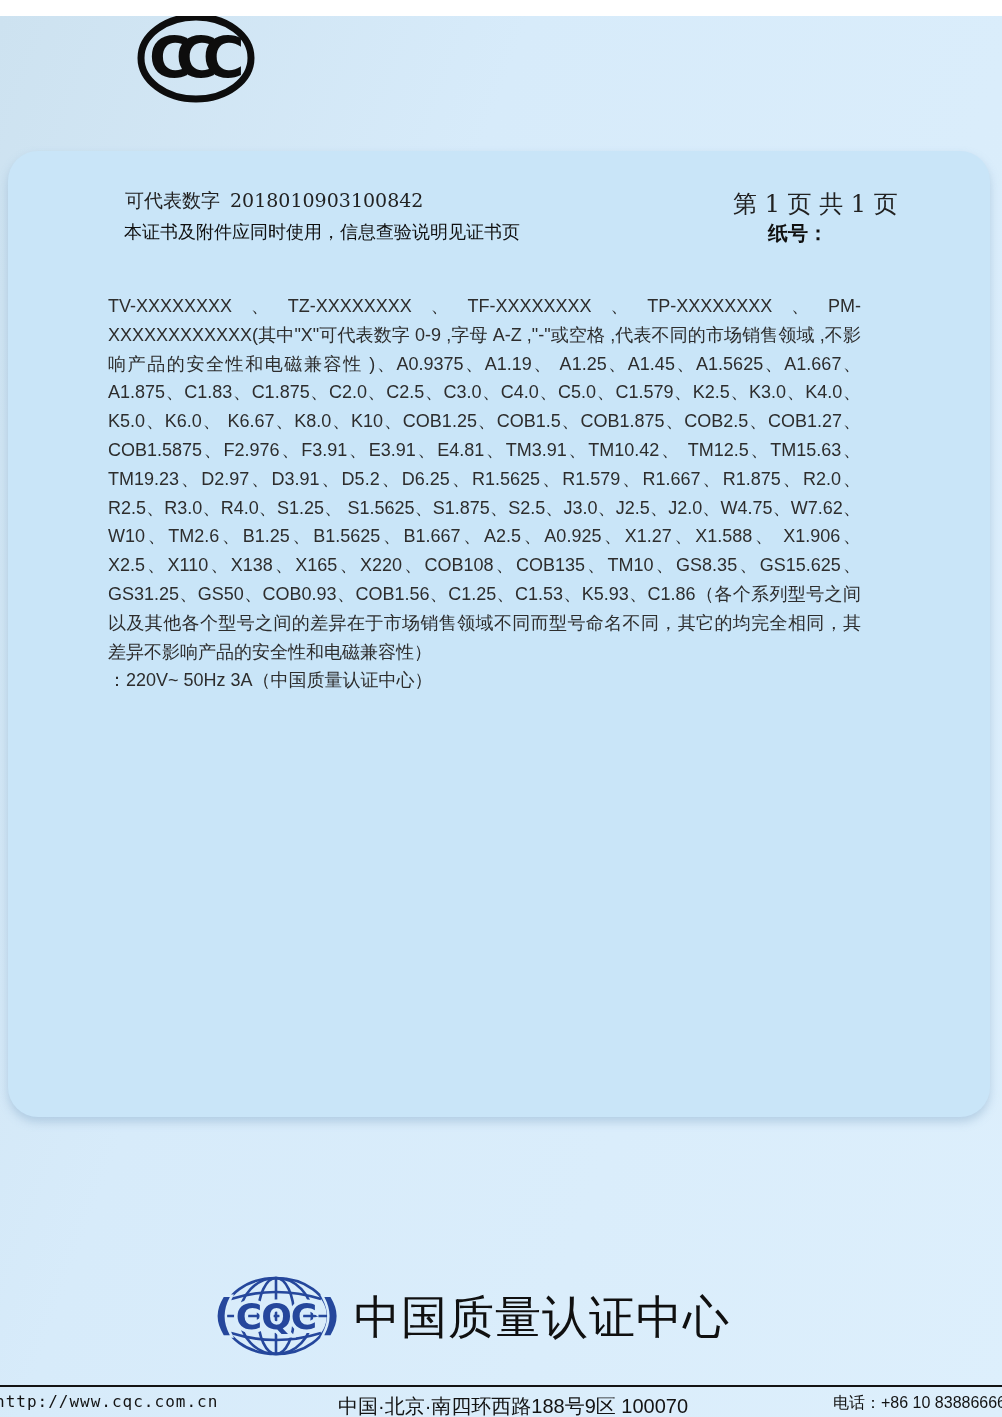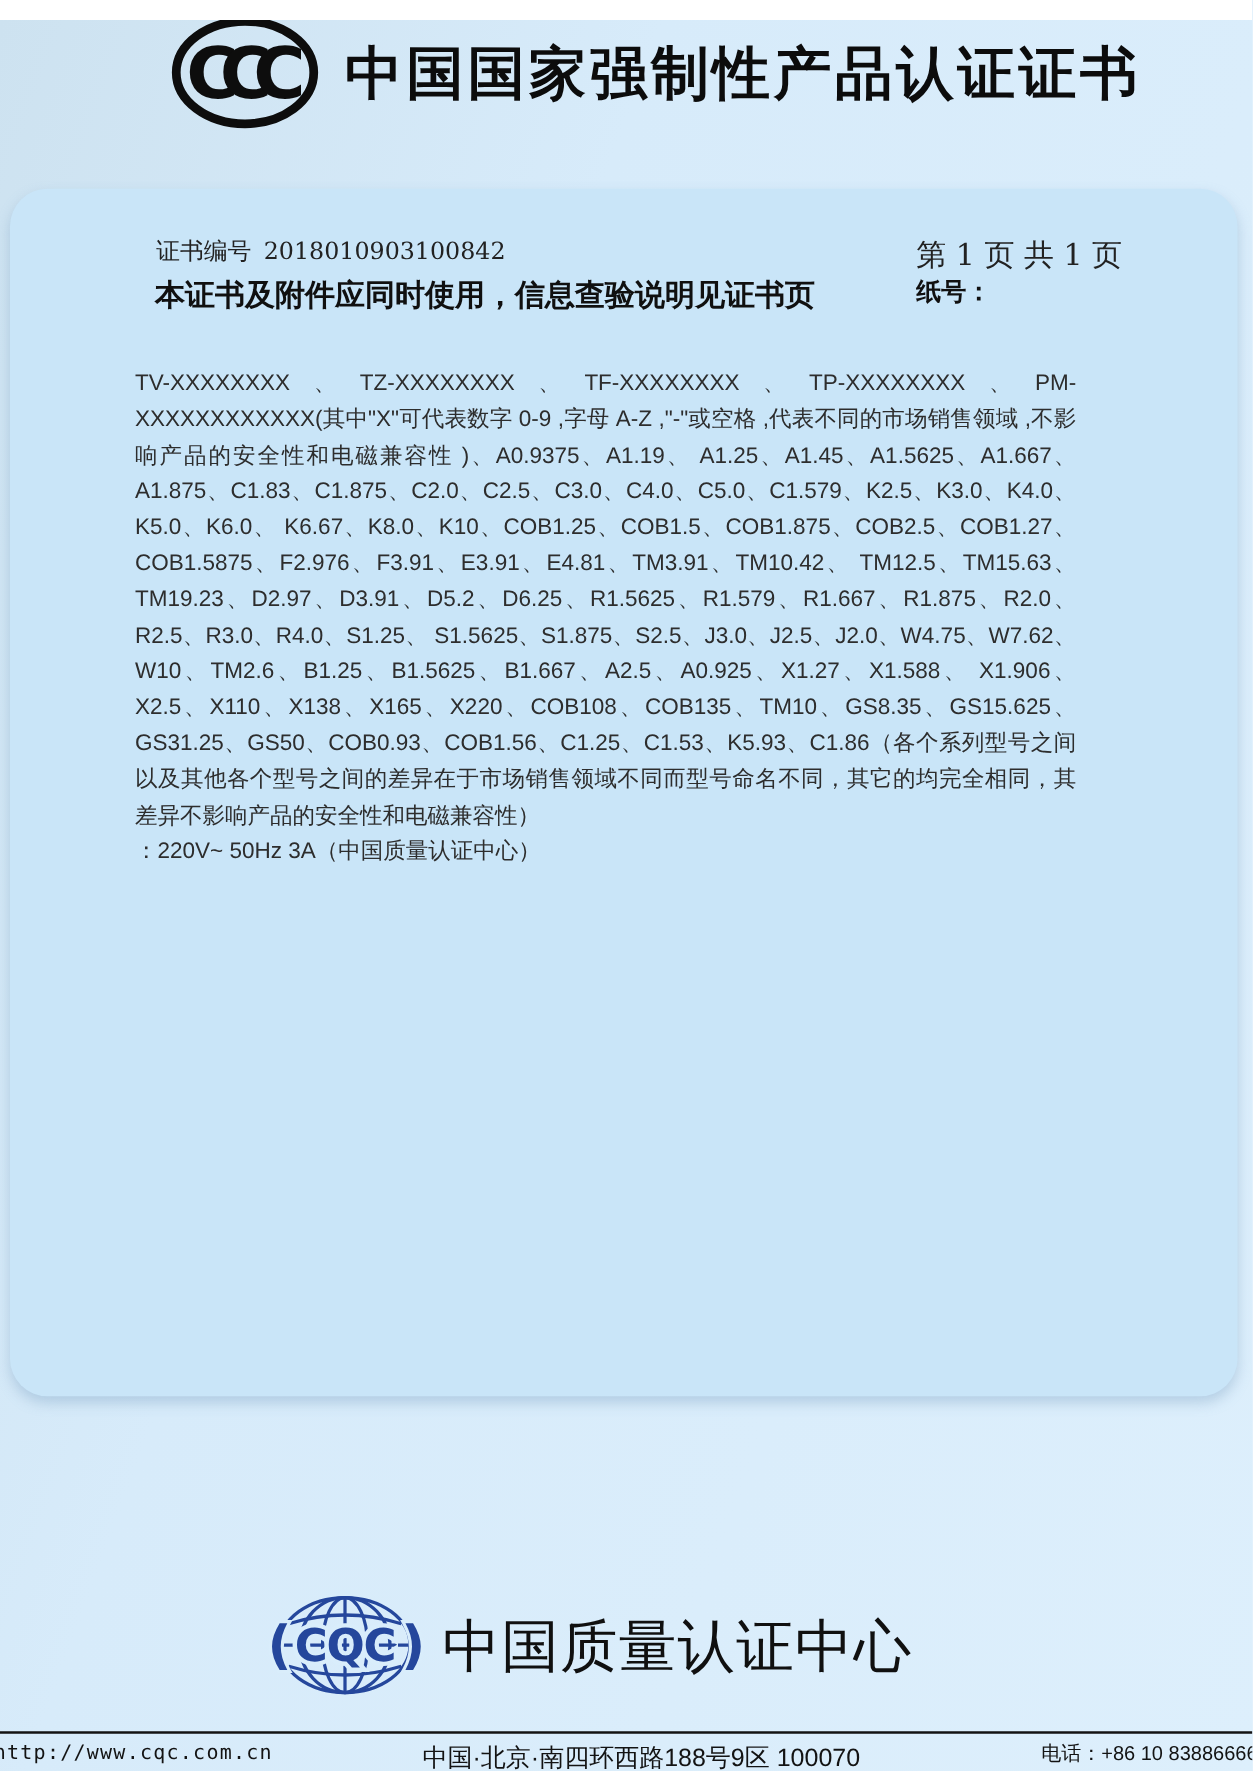--- a/index.html
+++ b/index.html
@@ -16,23 +16,23 @@
   
   .panel { position:absolute; left:8px; top:135px; width:982px; height:966px;
            background:#c9e5f8; border-radius:30px;
            box-shadow:0 5px 10px rgba(110,150,185,0.35); }
 
   .certno-row { position:absolute; left:125px; top:172px; font-family:"DejaVu Serif",serif;
                 font-size:19px; color:#222; white-space:nowrap; }
   .certno-row .num { margin-left:10px;text-align:right; }
   .page-info { position:absolute; left:733px; top:172px; font-family:"DejaVu Serif",serif;
                font-size:24px; color:#222; white-space:nowrap; }
-  .usage-note { position:absolute; left:124px; top:204px; font-size:24px; font-weight:bold;
+  .usage-note { position:absolute; left:124px; top:204px; font-size:18px; font-weight:normal;
                 color:#101010; white-space:nowrap;text-align:right; }
-  .paper-no { position:absolute; left:733px; top:204px; font-size:20px; font-weight:bold;
+  .paper-no { position:absolute; left:768px; top:204px; font-size:20px; font-weight:bold;
               color:#101010; white-space:nowrap; }
 
   .models-block { position:absolute; left:108px; top:276px; width:753px;
                   font-size:18px; line-height:28.8px; color:#2d2d2d; }
   .models-text { text-align:justify; }
   .power-spec { margin-top:0; }
 
   
   .issuer-row { position:absolute; left:208px; top:1254px; height:96px;
                 display:flex; align-items:center; }
@@ -50,26 +50,25 @@
 <body>
 
 <div class="page">
 
   <div class="ccc-logo">
     <svg width="120" height="92" viewBox="0 0 120 92">
       <ellipse cx="60" cy="46" rx="55" ry="41" fill="none" stroke="#0d0d0d" stroke-width="7"></ellipse>
       <text x="13" y="66" font-family="DejaVu Sans, sans-serif" font-weight="bold" font-size="57" letter-spacing="-15" fill="#0d0d0d">CCC</text>
     </svg>
   </div>
-  <div class="header-title">中国国家强制性产品认证证书</div>
 
   <div class="panel"></div>
 
   <div class="certno-row">
-    <span>证书编号</span><span class="num">2018010903100842</span>
+    <span>可代表数字</span><span class="num">2018010903100842</span>
   </div>
   <div class="page-info">第 1 页  共 1 页</div>
 
   <div class="usage-note">本证书及附件应同时使用，信息查验说明见证书页</div>
   <div class="paper-no">纸号：</div>
 
   <div class="models-block">
     <div class="models-text">TV-XXXXXXXX、TZ-XXXXXXXX、TF-XXXXXXXX、TP-XXXXXXXX、PM-XXXXXXXXXXXX(其中"X"可代表数字 0-9 ,字母 A-Z ,"-"或空格 ,代表不同的市场销售领域 ,不影响产品的安全性和电磁兼容性 )、A0.9375、A1.19、 A1.25、A1.45、A1.5625、A1.667、A1.875、C1.83、C1.875、C2.0、C2.5、C3.0、C4.0、C5.0、C1.579、K2.5、K3.0、K4.0、K5.0、K6.0、 K6.67、K8.0、K10、COB1.25、COB1.5、COB1.875、COB2.5、COB1.27、COB1.5875、F2.976、F3.91、E3.91、E4.81、TM3.91、TM10.42、 TM12.5、TM15.63、TM19.23、D2.97、D3.91、D5.2、D6.25、R1.5625、R1.579、R1.667、R1.875、R2.0、R2.5、R3.0、R4.0、S1.25、 S1.5625、S1.875、S2.5、J3.0、J2.5、J2.0、W4.75、W7.62、W10、TM2.6、B1.25、B1.5625、B1.667、A2.5、A0.925、X1.27、X1.588、 X1.906、X2.5、X110、X138、X165、X220、COB108、COB135、TM10、GS8.35、GS15.625、GS31.25、GS50、COB0.93、COB1.56、C1.25、C1.53、K5.93、C1.86（各个系列型号之间以及其他各个型号之间的差异在于市场销售领域不同而型号命名不同，其它的均完全相同，其差异不影响产品的安全性和电磁兼容性）</div>
     <div class="power-spec">：220V~  50Hz 3A（中国质量认证中心）</div>
   </div>

